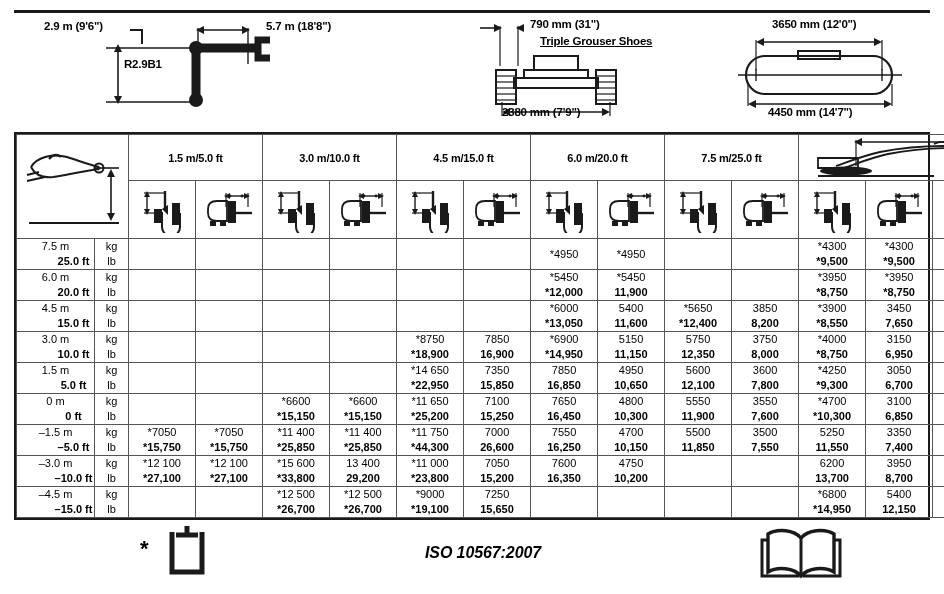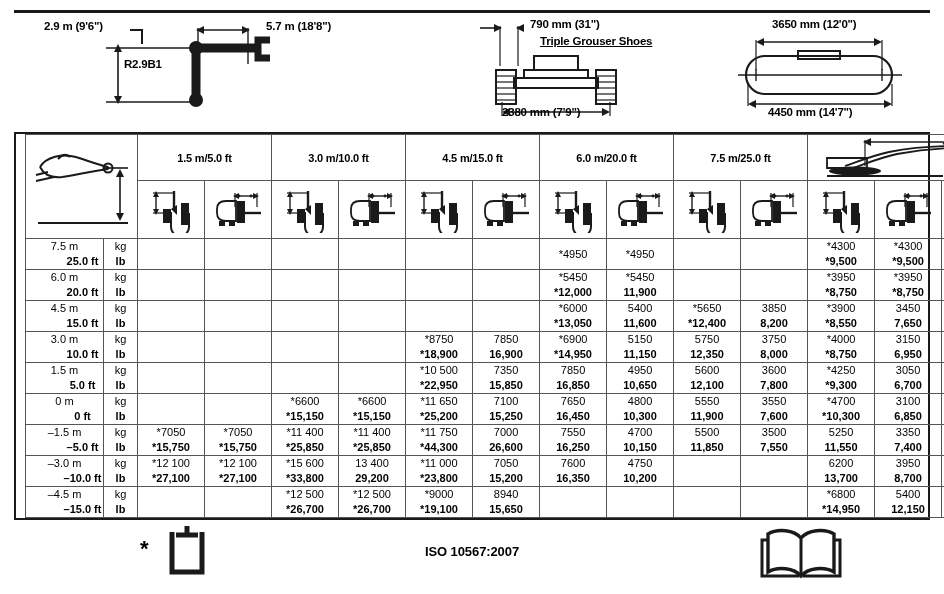--- a/index.html
+++ b/index.html
@@ -45,21 +45,20 @@
   }
 
   
   .table-wrap {
     position: absolute;
     left: 14px;
     top: 132px;
     width: 916px;
     height: 388px;
     border: 2px solid #1a1a1a;
-    padding-left: 9px;
   }
   table.cap {
     width: 100%;
     height: 100%;
     border-collapse: collapse;
     table-layout: fixed;
   }
   table.cap td, table.cap th {
     border: 1px solid #555;
     padding: 0;
@@ -88,21 +87,21 @@
     line-height: 1.35;
     font-size: 11.5px;
   }
   .rlab .m  { font-weight: normal; display: block; }
   .rlab .ft { font-weight: bold;   display: block; margin-left: 36px; }
   .runit {
     line-height: 1.35;
     font-size: 11.5px;
   }
   .runit .kg { font-weight: normal; display: block; }
-  .runit .lb { font-weight: bold;   display: block; }
+  .runit .lb { font-weight: normal;   display: block; }
 
   .dcell {
     line-height: 1.35;
     font-size: 11.5px;
     padding-right: 5px;
     text-align: right;
   }
   .dcell .kgv { font-weight: normal; display: block; white-space: nowrap; }
   .dcell .lbv { font-weight: bold;   display: block; white-space: nowrap; }
 
@@ -127,23 +126,24 @@
     font-weight: bold;
     line-height: 1;
   }
   .foot-bucket {
     position: absolute;
     left: 166px; top: 2px;
   }
   .foot-iso {
     position: absolute;
     left: 425px; top: 22px;
-    font-size: 13px;
+    font-size: 16px;
     font-weight: bold;
     letter-spacing: -0.1px;
+    font-style: italic;
   }
   .foot-book {
     position: absolute;
     left: 756px; top: 4px;
   }
 </style>
 </head>
 <body>
 
 <div class="top-strip">
@@ -771,21 +771,21 @@
           </td>
           <td class="dcell">
             <span class="kgv"></span>
             <span class="lbv"></span>
           </td>
           <td class="dcell">
             <span class="kgv"></span>
             <span class="lbv"></span>
           </td>
           <td class="dcell">
-            <span class="kgv">*10 500</span>
+            <span class="kgv">*14 650</span>
             <span class="lbv">*22,950</span>
           </td>
           <td class="dcell">
             <span class="kgv">7350</span>
             <span class="lbv">15,850</span>
           </td>
           <td class="dcell">
             <span class="kgv">7850</span>
             <span class="lbv">16,850</span>
           </td>
@@ -1023,21 +1023,21 @@
           </td>
           <td class="dcell">
             <span class="kgv">*12 500</span>
             <span class="lbv">*26,700</span>
           </td>
           <td class="dcell">
             <span class="kgv">*9000</span>
             <span class="lbv">*19,100</span>
           </td>
           <td class="dcell">
-            <span class="kgv">8940</span>
+            <span class="kgv">7250</span>
             <span class="lbv">15,650</span>
           </td>
           <td class="dcell">
             <span class="kgv"></span>
             <span class="lbv"></span>
           </td>
           <td class="dcell">
             <span class="kgv"></span>
             <span class="lbv"></span>
           </td>

